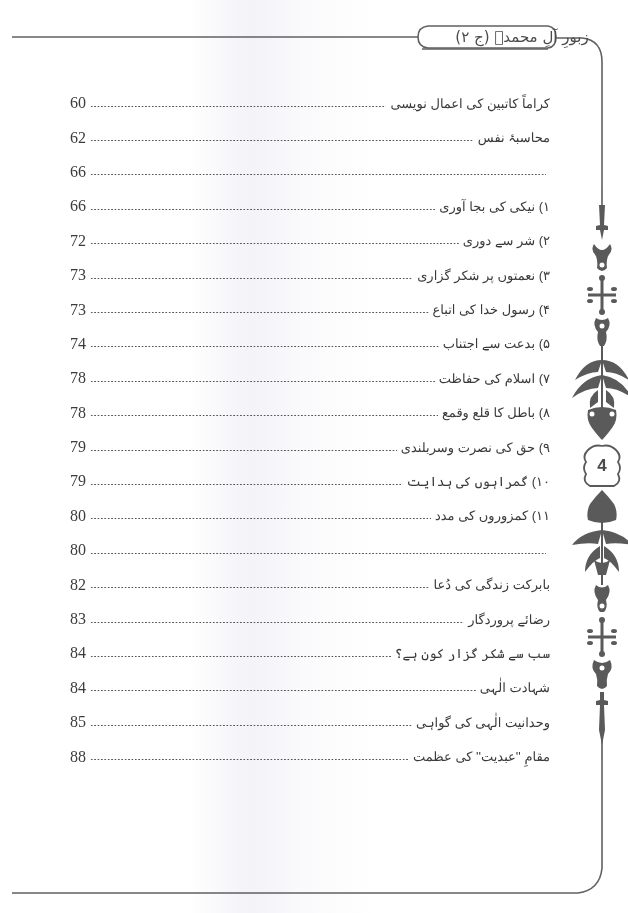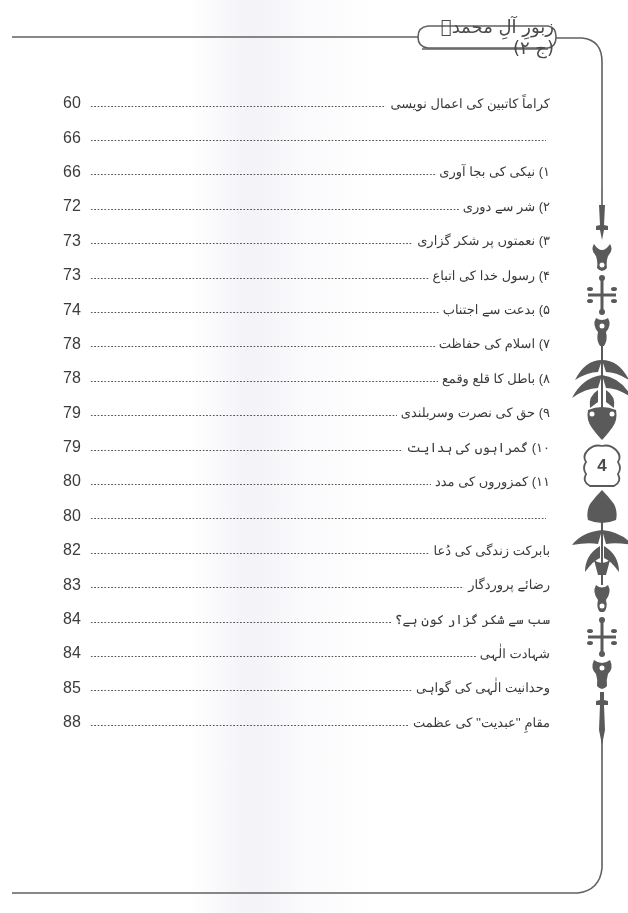--- a/index.html
+++ b/index.html
@@ -28,43 +28,44 @@
     }
     .header-tab {
       position: absolute;
       left: 418px;
       top: 25px;
       width: 136px;
       height: 24px;
       display: flex;
       align-items: center;
       justify-content: center;
-      font-size: 18px;
+      font-size: 15px;
       color: #4a4a4a;
       direction: rtl;
+      padding-left: 36px;
     }
     .toc {
       position: absolute;
       left: 58px;
       top: 86px;
       width: 492px;
     }
     .toc-row {
       position: relative;
       height: 34.4px;
       display: flex;
       align-items: center;
       direction: ltr;
     }
     .toc-page {
       width: 28px;
-      font-family: Liberation Sans, sans-serif;
+      font-family: Liberation Serif, serif;
       font-size: 16px;
       color: #3c3c3c;
-      text-align: center;
+      text-align: right;
       flex: 0 0 auto;
     }
     .toc-leader {
       flex: 1 1 auto;
       height: 8px;
       margin: 6px 4px 0 4px;
       background-image: radial-gradient(circle, #555 0.8px, transparent 1px);
       background-size: 3.4px 3px;
       background-repeat: repeat-x;
       background-position: 0 center;
@@ -181,20 +182,25 @@
     <span>4</span>
   </div>
 
   <div class="toc">
     <div class="toc-row">
         <span class="toc-page">60</span>
         <span class="toc-leader"></span>
         <span class="toc-title">کراماً کاتبین کی اعمال نویسی</span>
       </div>
     <div class="toc-row">
+        <span class="toc-page">62</span>
+        <span class="toc-leader"></span>
+        <span class="toc-title">محاسبۂ نفس</span>
+      </div>
+    <div class="toc-row">
         <span class="toc-page">66</span>
         <span class="toc-leader"></span>
       </div>
     <div class="toc-row sub">
         <span class="toc-page">66</span>
         <span class="toc-leader"></span>
         <span class="toc-title">۱) نیکی کی بجا آوری</span>
       </div>
     <div class="toc-row sub">
         <span class="toc-page">72</span>

